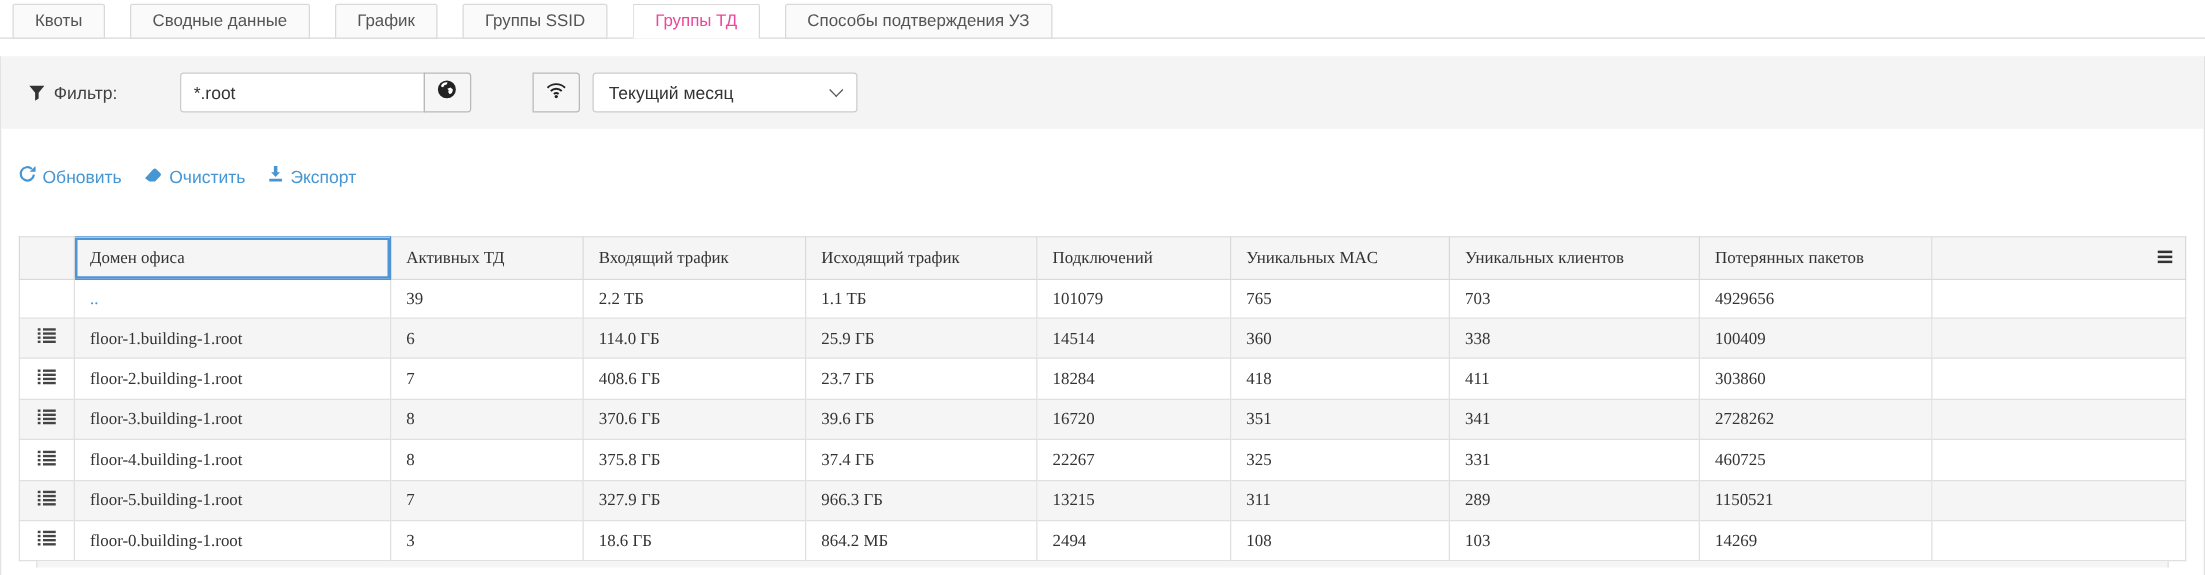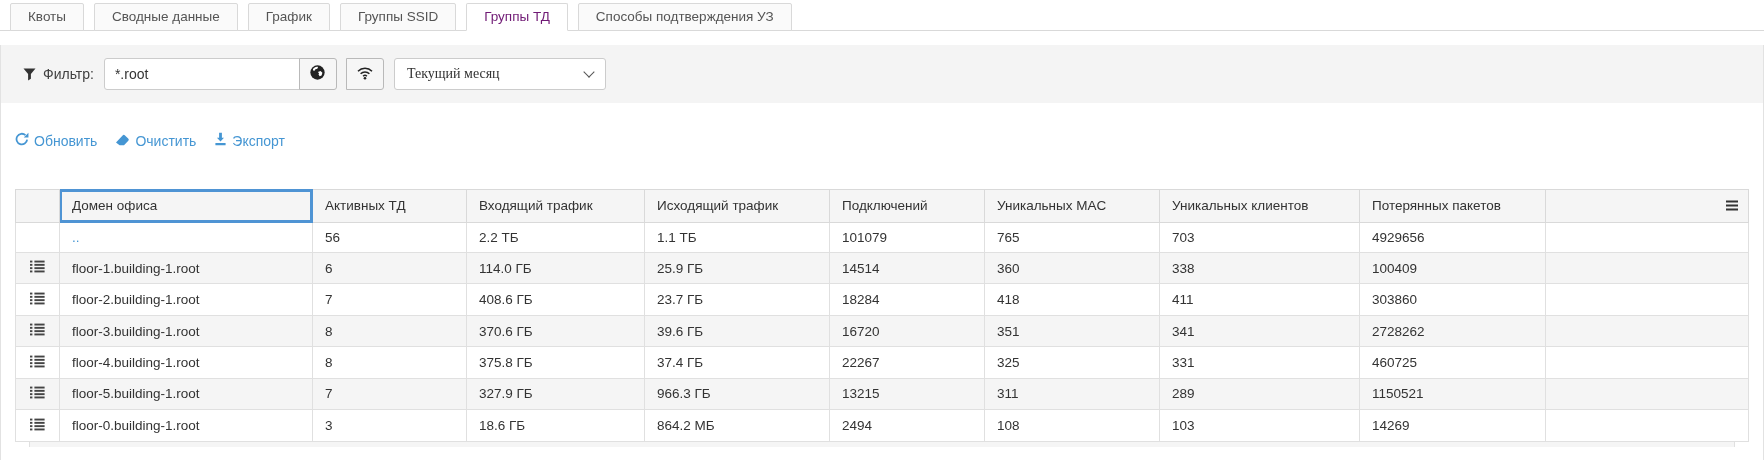--- a/index.html
+++ b/index.html
@@ -4,51 +4,51 @@
 <style>
   html,body{margin:0;padding:0;}
   body{
     width:1764px;height:460px;overflow:hidden;background:#fff;
     font-family:"Liberation Sans","DejaVu Sans",sans-serif;color:#333;
   }
   
   .tabbar{display:flex;align-items:flex-end;padding:3px 0 0 10px;border-bottom:1px solid #d9d9d9;}
   .tab{
     padding:5px 17px 6px;background:#fafafa;border:1px solid #d9d9d9;
-    border-radius:2px 2px 0 0;margin:0 10px -1px 0;font-size:13.5px;color:#555;
+    border-radius:2px 2px 0 0;margin:0 20px -1px 0;font-size:13.5px;color:#555;
     cursor:pointer;white-space:nowrap;
   }
-  .tab.active{background:#fff;color:#701a75;border-bottom-color:#fff;}
+  .tab.active{background:#fff;color:#ec4899;border-bottom-color:#fff;}
   
   .content{border-left:1px solid #e2e2e2;border-right:1px solid #e2e2e2;height:433px;box-sizing:border-box;}
   
   .filter-panel{margin-top:14px;background:#f4f4f4;padding:13px 14px;display:flex;align-items:center;}
   .funnel{margin:0 0 0 8px;display:flex;align-items:center;}
   .filter-label{font-size:14px;color:#404040;margin:0 10px 0 7px;}
-  .igroup{display:flex;margin-right:10px;}
+  .igroup{display:flex;margin-right:10px;margin-left:40px;}
   .tinput{
     height:32px;box-sizing:border-box;border:1px solid #ccc;border-radius:3px 0 0 3px;
     padding:0 10px;font-size:14px;width:196px;color:#333;background:#fff;font-family:inherit;outline:none;
   }
   .tinput::placeholder{color:#999;}
   .ibtn{
     height:32px;width:38px;box-sizing:border-box;border:1px solid #b9b9b9;margin-left:-1px;
     border-radius:0 3px 3px 0;background:#f6f6f6;display:flex;align-items:center;justify-content:center;cursor:pointer;
   }
   .select{
     height:32px;box-sizing:border-box;border:1px solid #ccc;border-radius:3px;background:#fff;
     display:flex;align-items:center;justify-content:space-between;width:212px;padding:0 12px;
-    font-size:14px;cursor:pointer;color:#333;font-family:Liberation Serif, serif;
+    font-size:14px;cursor:pointer;color:#333;
   }
   .chev{width:7px;height:7px;border-right:1.6px solid #555;border-bottom:1.6px solid #555;transform:rotate(45deg);margin-top:-4px;}
   
   .actions{margin:29px 14px 0;display:flex;gap:18px;}
   .action-link{display:flex;align-items:center;gap:5px;color:#4596d3;font-size:14px;text-decoration:none;cursor:pointer;}
   
-  .table-wrap{margin:40px 14px 0;}
+  .table-wrap{margin:40px 14px 0;font-family:Liberation Serif, serif;}
   table{border-collapse:collapse;width:100%;font-size:13.5px;table-layout:fixed;}
   th{
     background:#f5f5f5;border:1px solid #d9d9d9;font-weight:400;text-align:left;
     padding:8px 12px;color:#333;overflow:hidden;white-space:nowrap;
   }
   th.focused{box-shadow:inset 0 0 0 2px #4f94d4;border-color:#4f94d4;}
   th.menu-cell{text-align:right;padding-right:10px;}
   td{border:1px solid #e0e0e0;padding:7px 12px;overflow:hidden;white-space:nowrap;}
   tbody tr:nth-child(even){background:#f5f5f5;}
   td.icon-cell{text-align:center;padding:7px 0;}
@@ -197,21 +197,21 @@
       <tbody>
 
           <tr>
             <td class="icon-cell">
               
             </td>
             <td>
               <a class="domain-link">..</a>
               
             </td>
-            <td>56</td>
+            <td>39</td>
             <td>2.2 ТБ</td>
             <td>1.1 ТБ</td>
             <td>101079</td>
             <td>765</td>
             <td>703</td>
             <td>4929656</td>
             <td></td>
           </tr>
 
           <tr>

